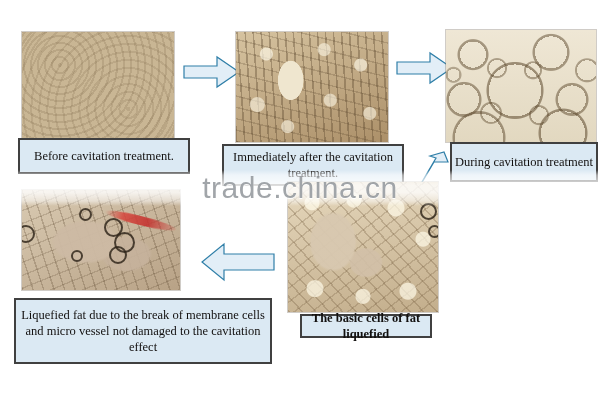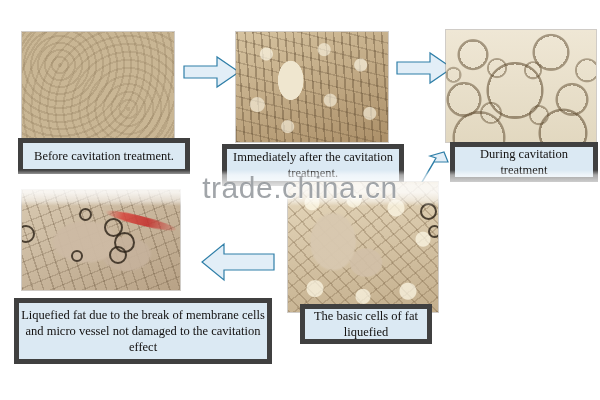--- a/index.html
+++ b/index.html
@@ -138,21 +138,21 @@
     border: 2.5px solid rgba(45,35,24,0.82);
     border-radius: 50%;
     background: rgba(0,0,0,0);
   }
 
   
   .caption {
     position: absolute;
     box-sizing: border-box;
     background: #dbe9f3;
-    border: 5px solid #404040;
+    border: 2px solid #404040;
     color: #12100f;
     text-align: center;
     line-height: 1.28;
     display: flex;
     align-items: center;
     justify-content: center;
     padding: 2px 0;
     font-family: "Liberation Serif", serif;
   }
   .caption span { display: block; width: 100%; }
@@ -242,21 +242,21 @@
     <svg width="76" height="46" viewBox="0 0 76 46" aria-hidden="true">
       <polygon points="74,14 24,14 24,4 2,22 24,40 24,30 74,30" fill="#e2eef7" stroke="#2f7fa8" stroke-width="1.2" stroke-linejoin="miter"></polygon>
     </svg>
   </div>
 
   <div class="photo tex-basic" style="left:288px; top:182px; width:150px; height:130px;">
     <div class="ring" style="left:88%; top:16%; width:13px; height:13px;"></div>
     <div class="ring" style="left:93%; top:33%; width:9px; height:9px;"></div>
   </div>
 
-  <div class="caption" style="left:300px; top:304px; width:132px; height:40px; font-size:12.5px;">
+  <div class="caption" style="left:300px; top:314px; width:132px; height:24px; font-size:12.5px;font-weight:bold;">
     <span>The basic cells of fat liquefied</span>
   </div>
 
   <div class="caption" style="left:14px; top:298px; width:258px; height:66px; font-size:12.5px;">
     <span>Liquefied fat due to the break of membrane cells and micro vessel not damaged to the cavitation effect</span>
   </div>
 
   <div id="watermark">
     <span class="wm-text">trade.china.cn</span>
   </div>

